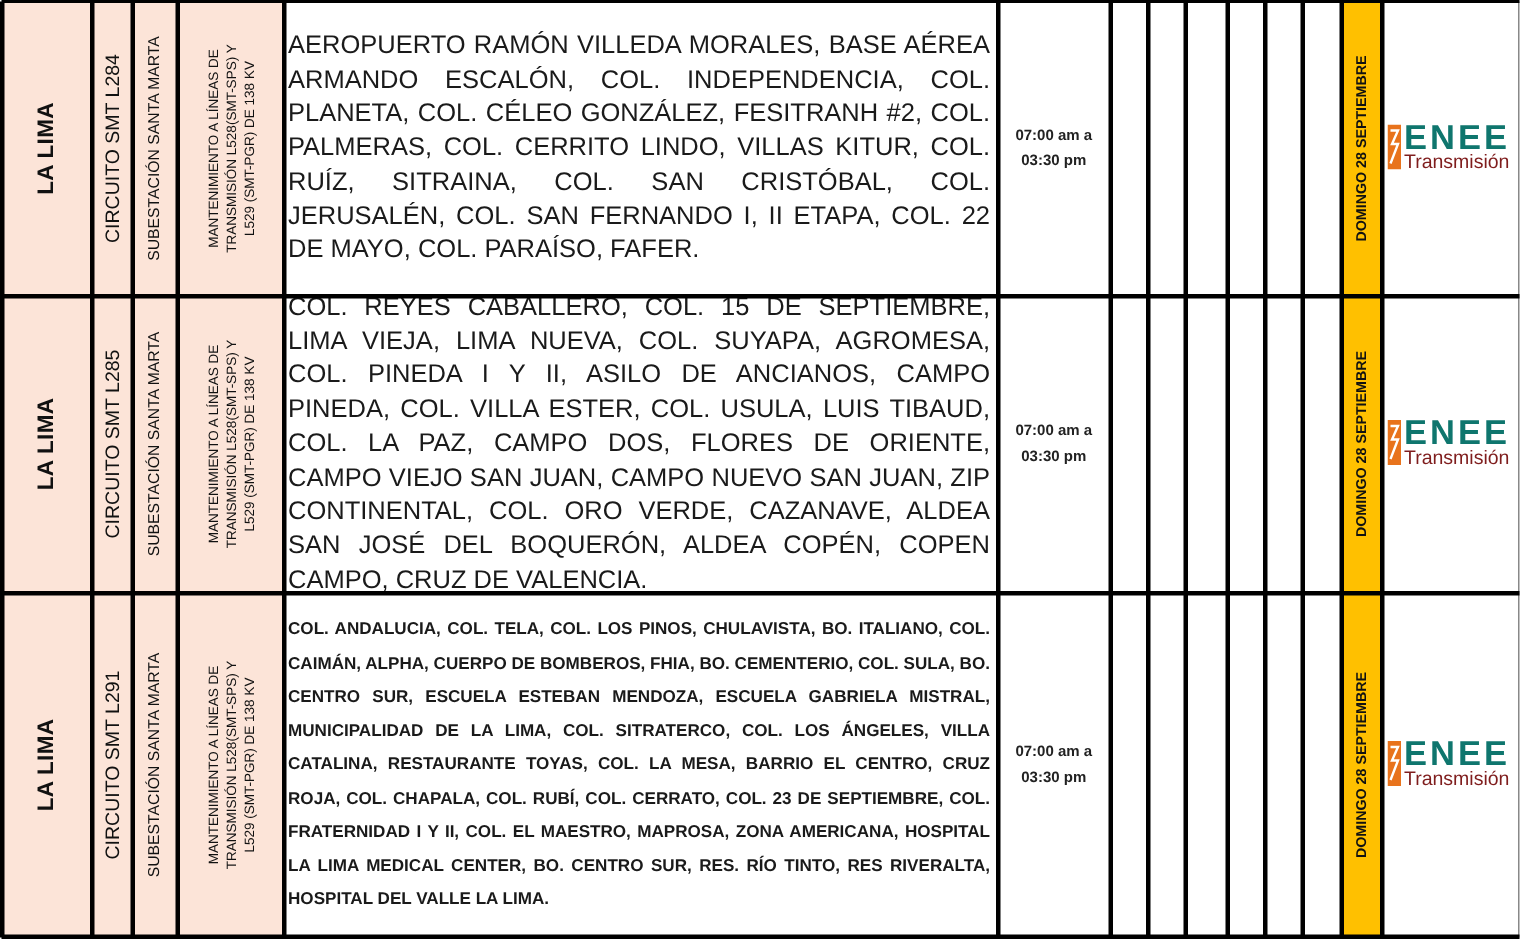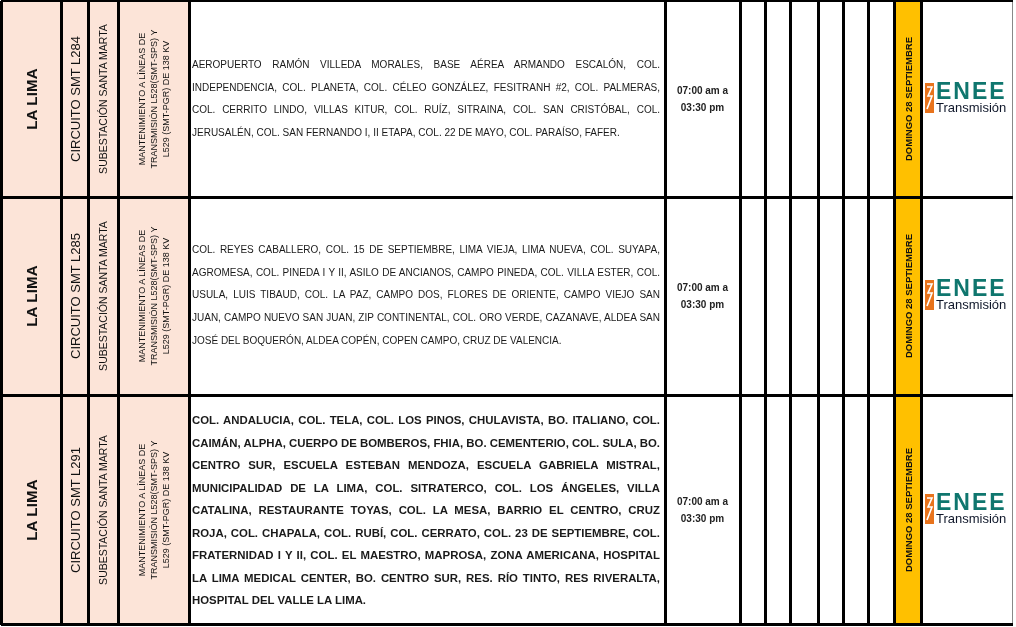--- a/index.html
+++ b/index.html
@@ -12,27 +12,27 @@
   .white { background: #ffffff; }
   .vline { position: absolute; top: 0; bottom: 0; width: 3px; background: #000; }
   .hline { position: absolute; left: 0; height: 3px; background: #000; }
   .rot { position: absolute; left: 50%; top: 50%; transform: translate(-50%, -50%) rotate(-90deg); white-space: nowrap; text-align: center; color: #111; }
   .rot.wrap { white-space: normal; }
   .muni { font-weight: bold; font-size: 15px; letter-spacing: 0.2px; }
   .circ { font-size: 13px; }
   .sub { font-size: 10.5px; }
   .mant { font-size: 9px; line-height: 12px; width: 150px; }
   .date { font-weight: bold; font-size: 9.5px; }
-  .desc { position: absolute; left: 3px; right: 5px; top: 50%; transform: translateY(-50%); font-size: 10px; line-height: 22.7px; text-align: justify; color: #1a1a1a; }
+  .desc { position: absolute; left: 3px; right: 5px; top: 50%; transform: translateY(-50%); font-size: 17px; line-height: 22.7px; text-align: justify; color: #1a1a1a; }
   .desc.r3 { line-height: 22.5px; font-size: 11.4px; }
   .time { position: absolute; left: 0; right: 0; top: 50%; transform: translateY(-50%); text-align: center; font-weight: bold; font-size: 10px; line-height: 17px; color: #222; }
   .logo { position: absolute; left: 22px; top: 50%; transform: translateY(-50%); width: 100px; height: 40px; }
   .logo-mark { position: absolute; left: 0; top: 4px; width: 9px; height: 30px; }
   .logo-enee { position: absolute; left: 11px; top: 0; font-size: 23px; letter-spacing: 2px; color: #0f766e; font-weight: bold; line-height: 24px; }
-  .logo-trans { position: absolute; left: 11px; top: 22px; font-size: 13px; color: #0f172a; line-height: 14px; }
+  .logo-trans { position: absolute; left: 11px; top: 22px; font-size: 13px; color: #7f1d1d; line-height: 14px; }
 </style>
 </head>
 <body>
 
 <div class="table">
 
   <div class="row" style="top:0; height:196px;">
     <div class="cell pink" style="left:0; width:60px;">
       <div class="rot muni">LA LIMA</div>
     </div>

